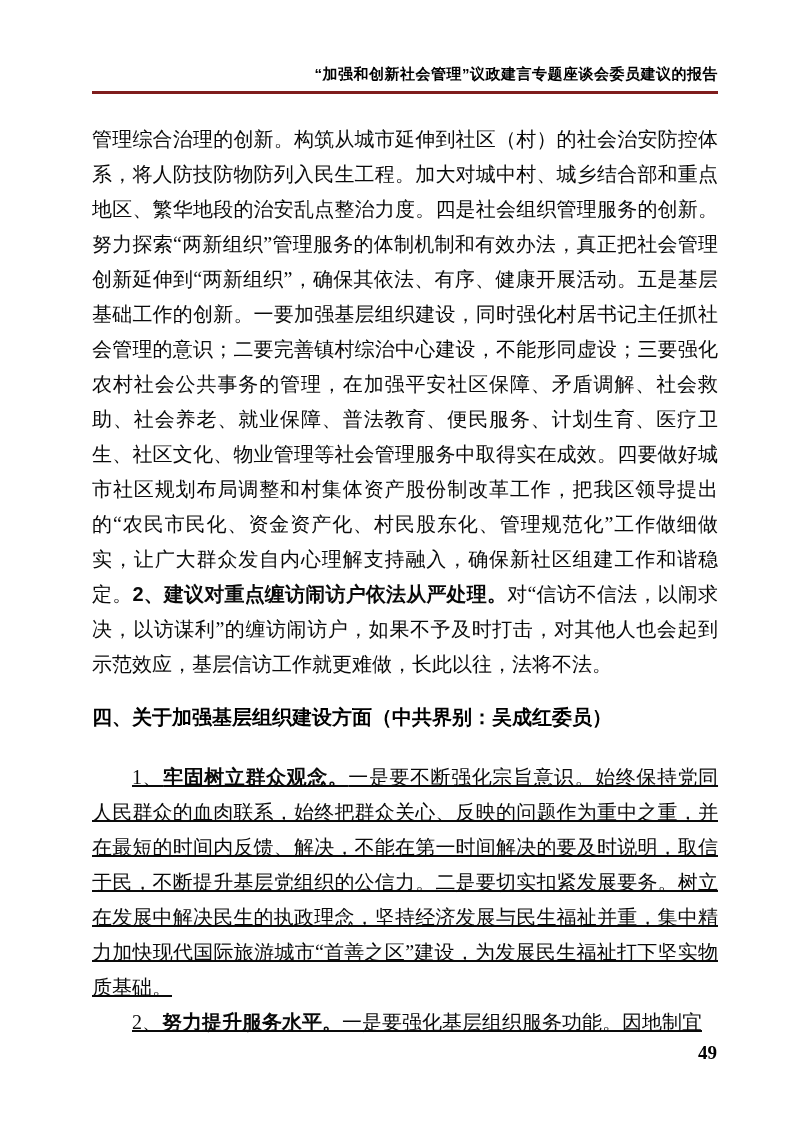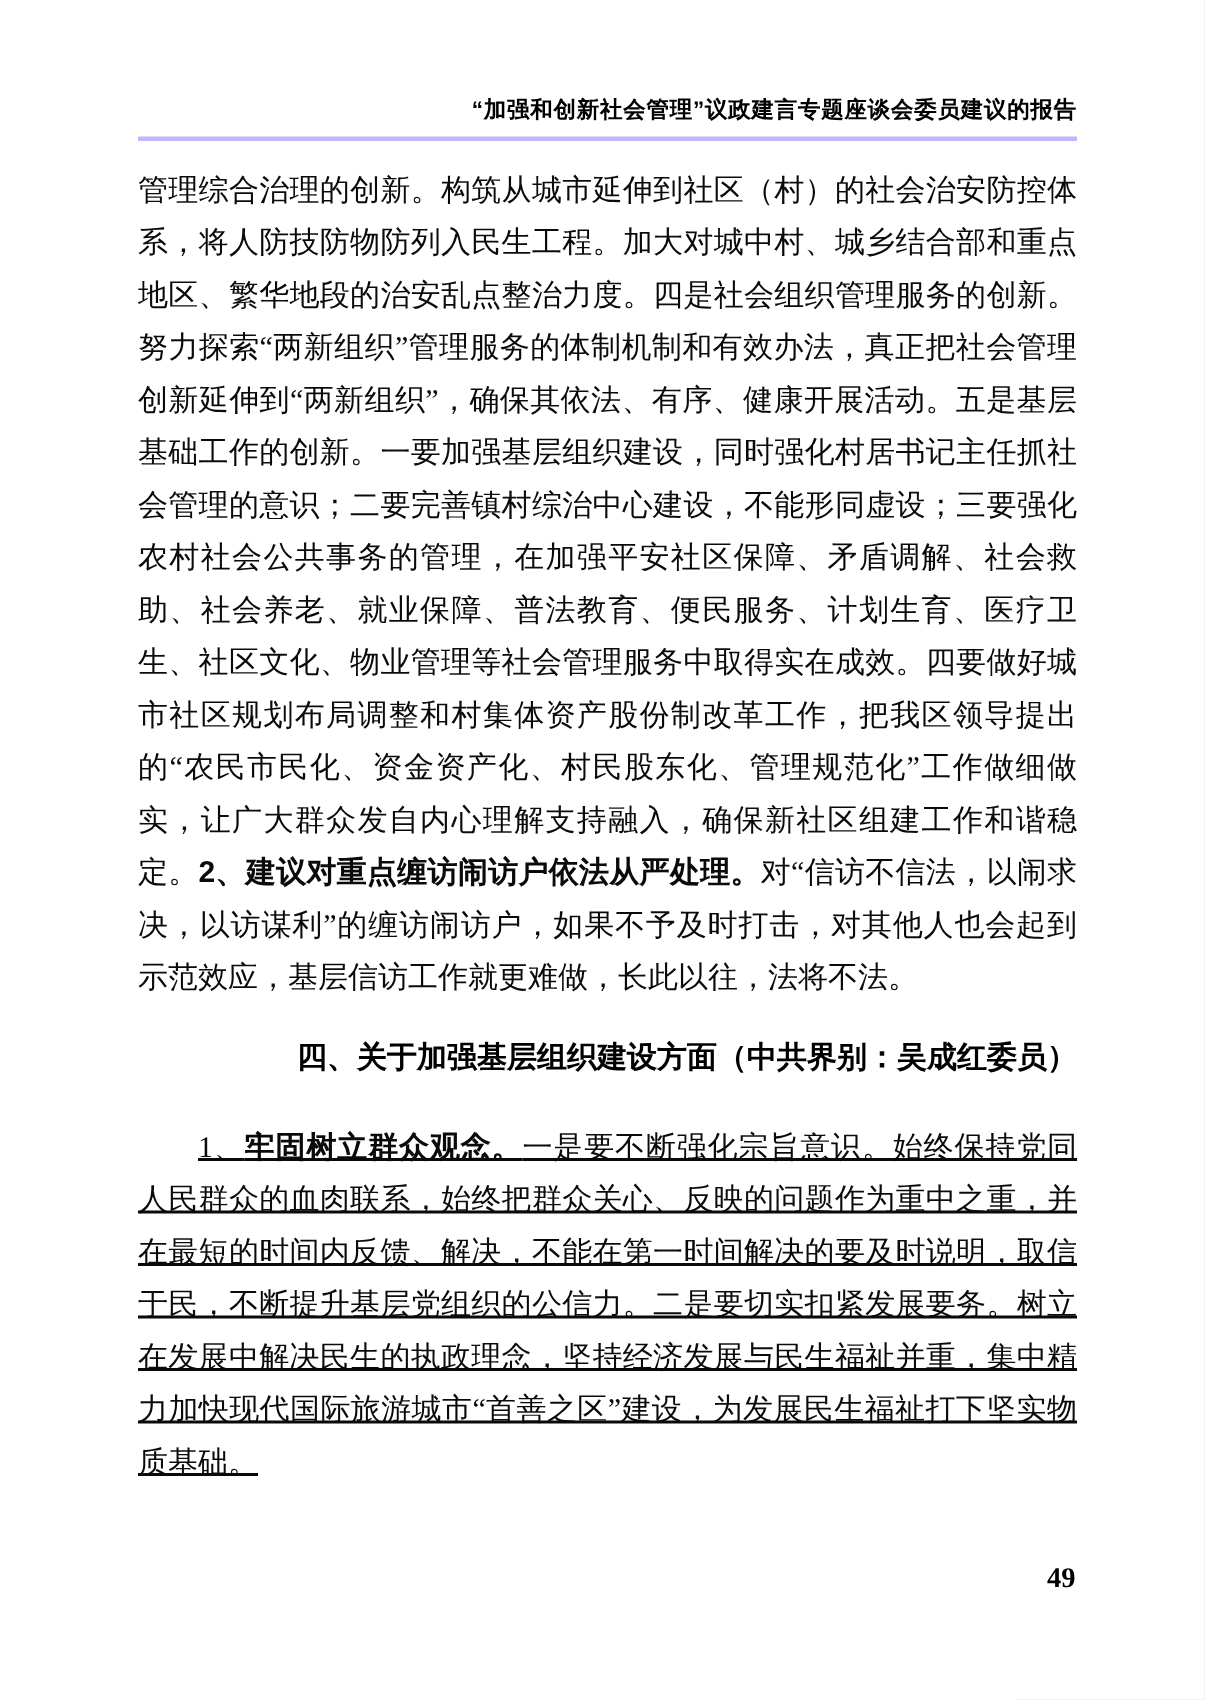--- a/index.html
+++ b/index.html
@@ -15,32 +15,32 @@
     background: #ffffff;
     box-sizing: border-box;
     padding: 64px 85px 0 92px;
     color: #0a0a0a;
     font-family: "Liberation Serif", "DejaVu Serif", serif;
     overflow: hidden;
   }
   .page-header {
     text-align: right;
     padding-bottom: 8px;
-    border-bottom: 3px solid #c4b5fd;
+    border-bottom: 3px solid #7f1d1d;
   }
   .header-title {
     font-family: "Liberation Sans", "DejaVu Sans", sans-serif;
     font-weight: 700;
     font-size: 15px;
     line-height: 19px;
     letter-spacing: 0.5px;
     color: #000000;
   }
   .doc-body {
-    margin-top: 16px;
+    margin-top: 28px;
   }
   .para {
     margin: 0;
     font-size: 20px;
     line-height: 35px;
     text-align: justify;
     text-justify: inter-ideograph;
     text-align-last: left;
   }
   .para.indent {
@@ -49,21 +49,21 @@
   }
   .para .bold,
   .section-heading {
     font-family: "Liberation Sans", "DejaVu Sans", sans-serif;
     font-weight: 700;
   }
   .section-heading {
     margin: 20px 0 28px 0;
     font-size: 20px;
     line-height: 30px;
-    text-align: right;
+    text-align: left;
     color: #000000;
   }
   .page-number {
     position: absolute;
     top: 1042px;
     right: 86px;
     font-family: "Liberation Serif", "DejaVu Serif", serif;
     font-weight: 700;
     font-size: 19px;
     color: #000000;
@@ -74,16 +74,17 @@
 
 <div class="page">
   <header class="page-header">
     <div class="header-title">“加强和创新社会管理”议政建言专题座谈会委员建议的报告</div>
   </header>
 
   <main class="doc-body">
       <p class="para"><span>管理综合治理的创新。构筑从城市延伸到社区（村）的社会治安防控体系，将人防技防物防列入民生工程。加大对城中村、城乡结合部和重点地区、繁华地段的治安乱点整治力度。四是社会组织管理服务的创新。努力探索“两新组织”管理服务的体制机制和有效办法，真正把社会管理创新延伸到“两新组织”，确保其依法、有序、健康开展活动。五是基层基础工作的创新。一要加强基层组织建设，同时强化村居书记主任抓社会管理的意识；二要完善镇村综治中心建设，不能形同虚设；三要强化农村社会公共事务的管理，在加强平安社区保障、矛盾调解、社会救助、社会养老、就业保障、普法教育、便民服务、计划生育、医疗卫生、社区文化、物业管理等社会管理服务中取得实在成效。四要做好城市社区规划布局调整和村集体资产股份制改革工作，把我区领导提出的“农民市民化、资金资产化、村民股东化、管理规范化”工作做细做实，让广大群众发自内心理解支持融入，确保新社区组建工作和谐稳定。</span><span class="bold">2、建议对重点缠访闹访户依法从严处理。</span><span>对“信访不信法，以闹求决，以访谋利”的缠访闹访户，如果不予及时打击，对其他人也会起到示范效应，基层信访工作就更难做，长此以往，法将不法。</span></p>
       <h2 class="section-heading">四、关于加强基层组织建设方面（中共界别：吴成红委员）</h2>
       <p class="para indent"><span>1、</span><span class="bold">牢固树立群众观念。</span><span>一是要不断强化宗旨意识。始终保持党同人民群众的血肉联系，始终把群众关心、反映的问题作为重中之重，并在最短的时间内反馈、解决，不能在第一时间解决的要及时说明，取信于民，不断提升基层党组织的公信力。二是要切实扣紧发展要务。树立在发展中解决民生的执政理念，坚持经济发展与民生福祉并重，集中精力加快现代国际旅游城市“首善之区”建设，为发展民生福祉打下坚实物质基础。</span></p>
+      <p class="para indent"><span>2、</span><span class="bold">努力提升服务水平。</span><span>一是要强化基层组织服务功能。因地制宜</span></p>
     </main>
 
   <div class="page-number">49</div>
 </div>
 
 </body></html>

